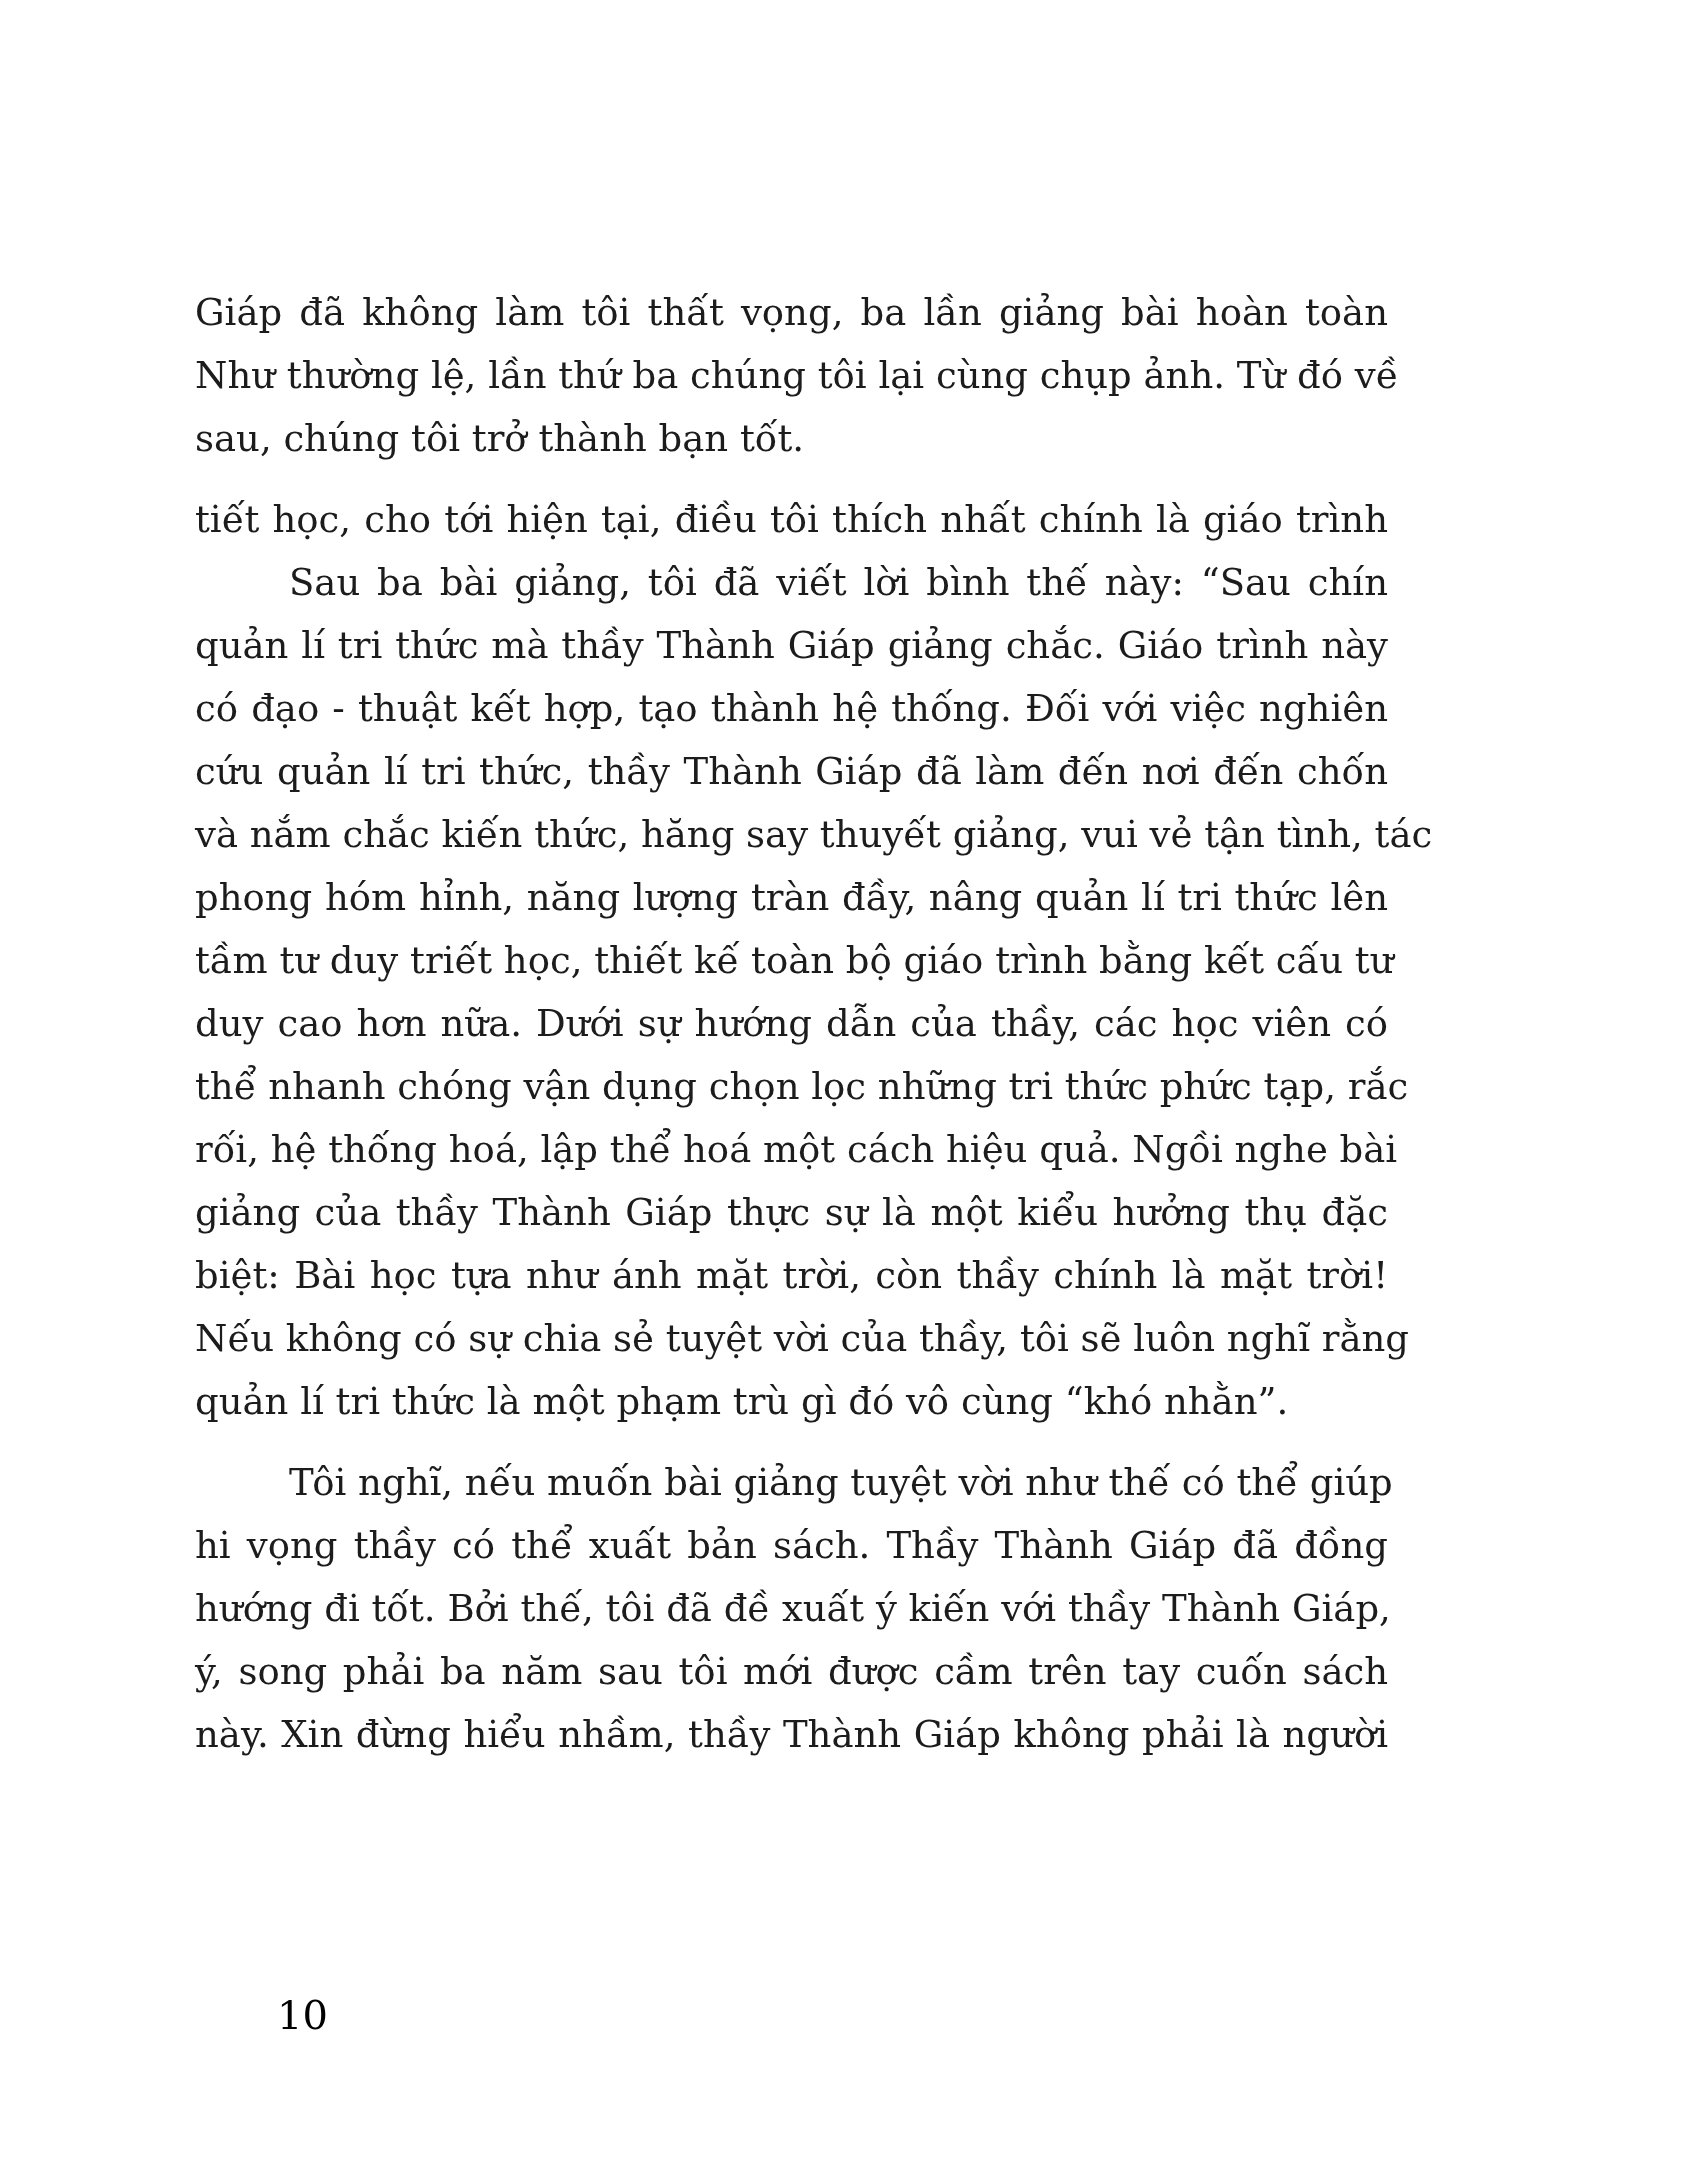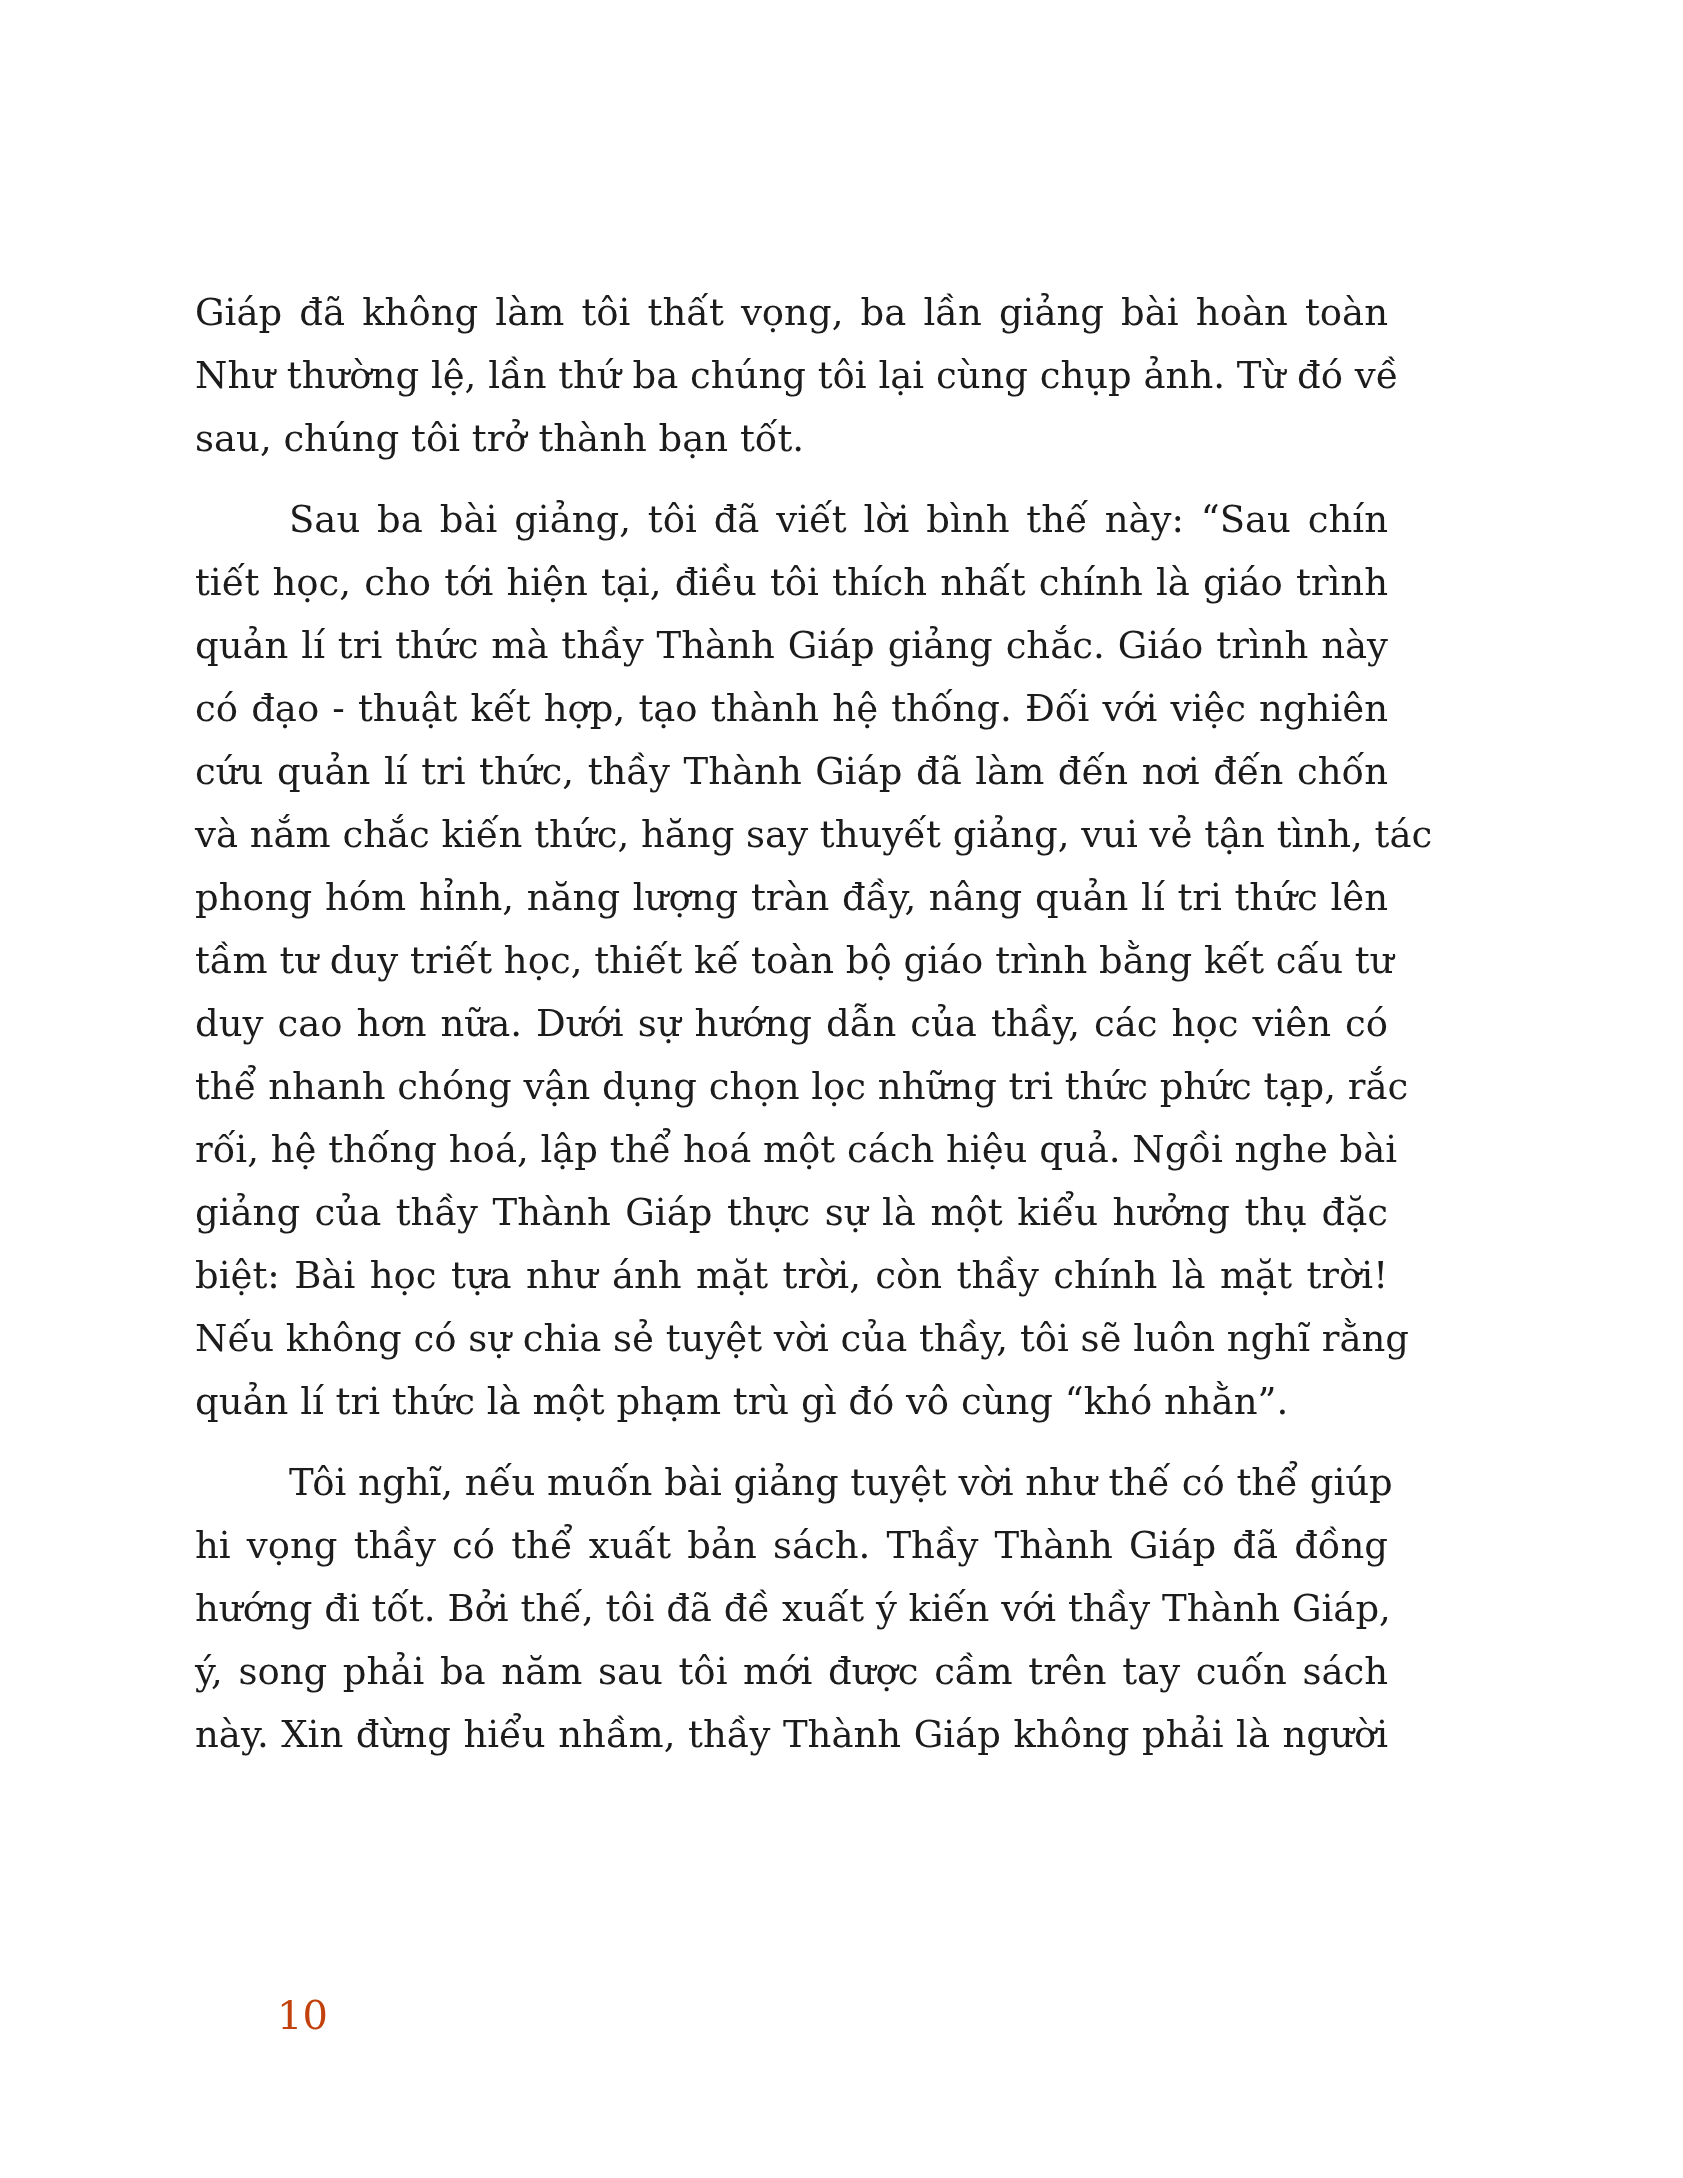--- a/index.html
+++ b/index.html
@@ -46,22 +46,22 @@
 <body style="background: rgb(255, 255, 255);">
 
 <div class="page">
   <div class="text-block" style="color: rgb(28, 28, 28);">
       <div class="paragraph">
         <div class="line">Giáp đã không làm tôi thất vọng, ba lần giảng bài hoàn toàn</div>
         <div class="line">Như thường lệ, lần thứ ba chúng tôi lại cùng chụp ảnh. Từ đó về</div>
         <div class="line flush">sau, chúng tôi trở thành bạn tốt.</div>
       </div>
       <div class="paragraph">
+        <div class="line">tiết học, cho tới hiện tại, điều tôi thích nhất chính là giáo trình</div>
         <div class="line indent">Sau ba bài giảng, tôi đã viết lời bình thế này: “Sau chín</div>
-        <div class="line">tiết học, cho tới hiện tại, điều tôi thích nhất chính là giáo trình</div>
         <div class="line">quản lí tri thức mà thầy Thành Giáp giảng chắc. Giáo trình này</div>
         <div class="line">có đạo - thuật kết hợp, tạo thành hệ thống. Đối với việc nghiên</div>
         <div class="line">cứu quản lí tri thức, thầy Thành Giáp đã làm đến nơi đến chốn</div>
         <div class="line">và nắm chắc kiến thức, hăng say thuyết giảng, vui vẻ tận tình, tác</div>
         <div class="line">phong hóm hỉnh, năng lượng tràn đầy, nâng quản lí tri thức lên</div>
         <div class="line">tầm tư duy triết học, thiết kế toàn bộ giáo trình bằng kết cấu tư</div>
         <div class="line">duy cao hơn nữa. Dưới sự hướng dẫn của thầy, các học viên có</div>
         <div class="line">thể nhanh chóng vận dụng chọn lọc những tri thức phức tạp, rắc</div>
         <div class="line">rối, hệ thống hoá, lập thể hoá một cách hiệu quả. Ngồi nghe bài</div>
         <div class="line">giảng của thầy Thành Giáp thực sự là một kiểu hưởng thụ đặc</div>
@@ -70,15 +70,15 @@
         <div class="line flush">quản lí tri thức là một phạm trù gì đó vô cùng “khó nhằn”.</div>
       </div>
       <div class="paragraph">
         <div class="line indent">Tôi nghĩ, nếu muốn bài giảng tuyệt vời như thế có thể giúp</div>
         <div class="line">hi vọng thầy có thể xuất bản sách. Thầy Thành Giáp đã đồng</div>
         <div class="line">hướng đi tốt. Bởi thế, tôi đã đề xuất ý kiến với thầy Thành Giáp,</div>
         <div class="line">ý, song phải ba năm sau tôi mới được cầm trên tay cuốn sách</div>
         <div class="line">này. Xin đừng hiểu nhầm, thầy Thành Giáp không phải là người</div>
       </div>
     </div>
-  <div class="page-number" style="color: #c2410c;">10</div>
+  <div class="page-number" style="color: #000000;">10</div>
 </div>
 
 
 </body></html>

